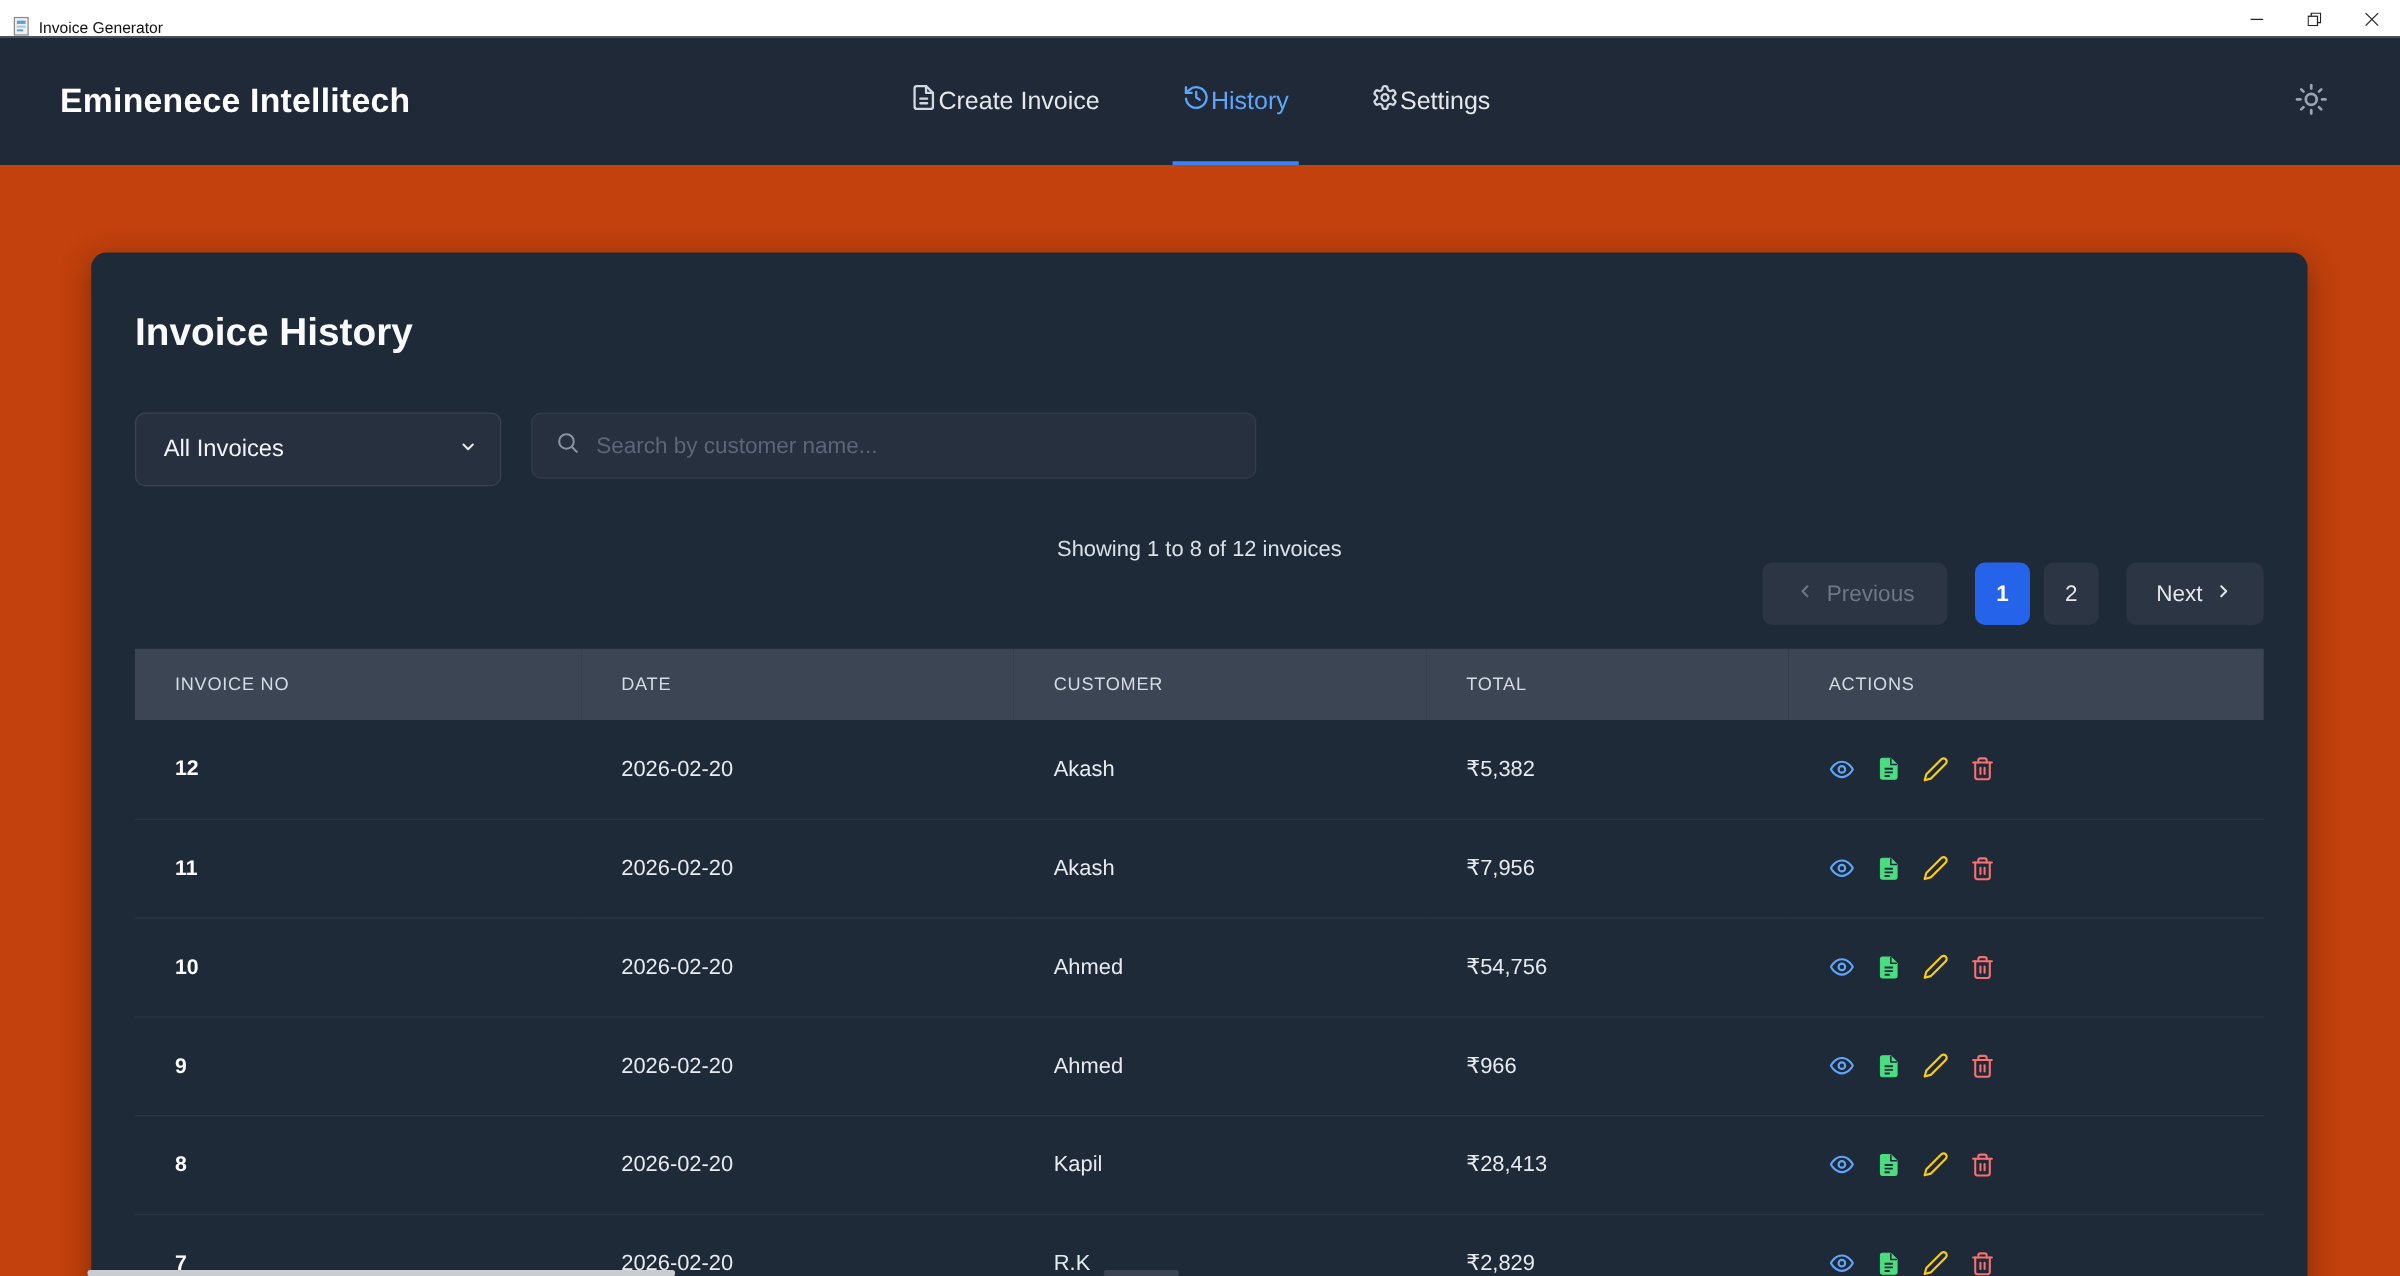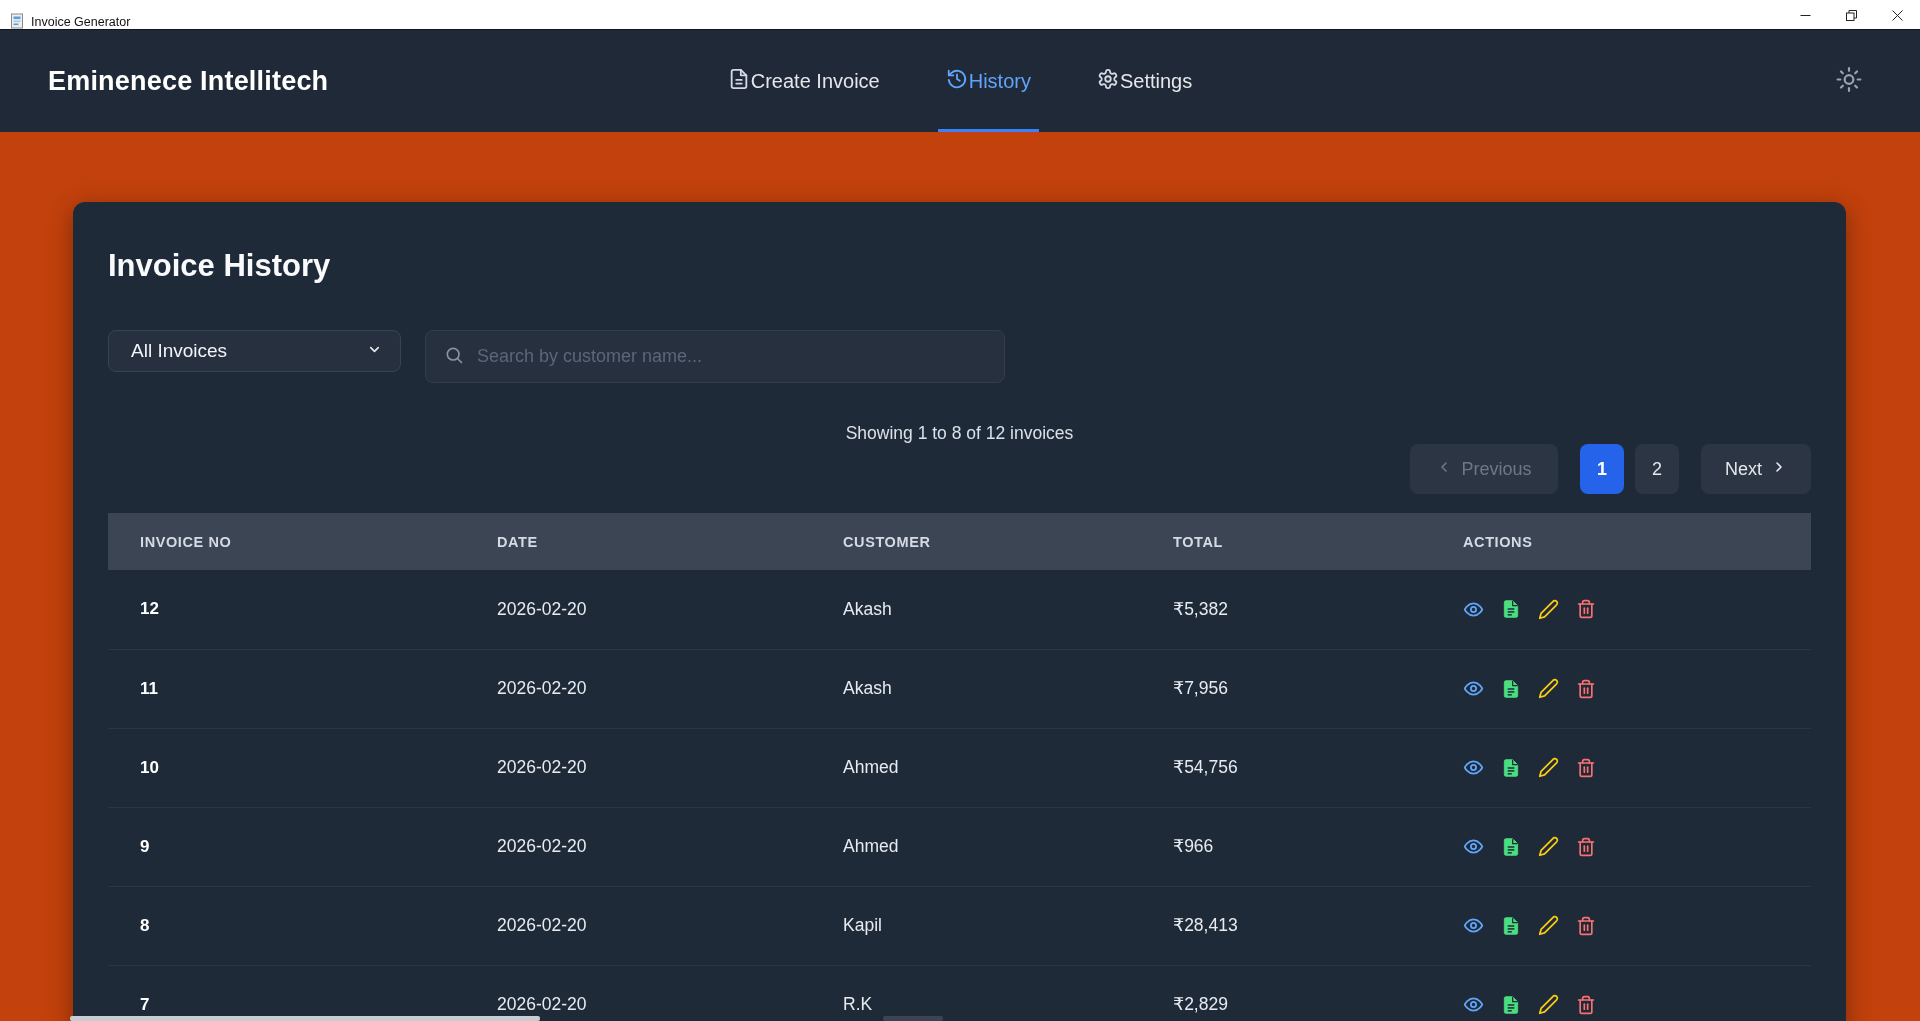--- a/index.html
+++ b/index.html
@@ -36,21 +36,21 @@
   
   .page { position:absolute; top:132px; left:0; width:1920px; height:889px;
           background:#c2410c; overflow:hidden; }
   .card { position:absolute; left:73px; top:70px; width:1773px; height:1000px;
           background:#1f2a38; border-radius:12px; padding:43px 35px;
           box-shadow:0 6px 24px rgba(0,0,0,.35); }
   .card h1 { color:#f8fafc; font-size:31px; font-weight:bold; line-height:42px; }
 
   
   .filters { margin-top:43px; display:flex; gap:24px; }
-  .select-box { width:293px; height:42px; background:#27303f; border:1px solid #3a4351;
+  .select-box { width:293px; height:59px; background:#27303f; border:1px solid #3a4351;
                 border-radius:8px; display:flex; align-items:center; padding:0 18px 0 22px;
                 color:#f1f5f9; font-size:19px; cursor:pointer; }
   .select-box .sel-label { flex:1; }
   .search-box { width:580px; height:53px; background:#27303f; border:1px solid #333d4b;
                 border-radius:8px; display:flex; align-items:center; padding:0 16px 0 18px; }
   .search-box svg { stroke:#8b93a1; flex:none; }
   .search-box input { flex:1; margin-left:13px; background:transparent; border:none; outline:none;
                       color:#e5e7eb; font-size:18px; font-family:inherit; }
   .search-box input::placeholder { color:#5b6678; }
 
@@ -65,21 +65,21 @@
   .pg-prev svg { stroke:#6e7885; }
   .pg-page { width:44px; }
   .pg-page.active { background:#2563eb; color:#ffffff; font-weight:bold; }
   .pg-next { width:110px; margin-left:11px; }
   .pg-next svg { stroke:#e5e7eb; }
 
   
   table { margin-top:40px; width:1703px; border-collapse:collapse; table-layout:fixed; }
   col.c1{width:357px} col.c2{width:346px} col.c3{width:330px} col.c4{width:290px} col.c5{width:380px}
   thead th { background:#3b4554; height:57px; text-align:left; padding-left:32px;
-             color:#d5dbe4; font-size:14.5px; font-weight:bold; letter-spacing:.6px; }
+             color:#d5dbe4; font-size:14.5px; font-weight:normal; letter-spacing:.6px; }
   tbody td { height:79px; padding-left:32px; border-bottom:1px solid #2c3544;
              color:#e7ebf0; font-size:17.5px; }
   td.c-no { color:#ffffff; font-weight:bold; font-size:17px; }
   .actions { display:flex; align-items:center; gap:17px; }
   .act { display:flex; cursor:pointer; }
   .act.view { color:#60a5fa; }
   .act.dl   { color:#4ade80; }
   .act.edit { color:#facc15; }
   .act.del  { color:#f87171; }
   .act svg  { stroke:currentColor; }

